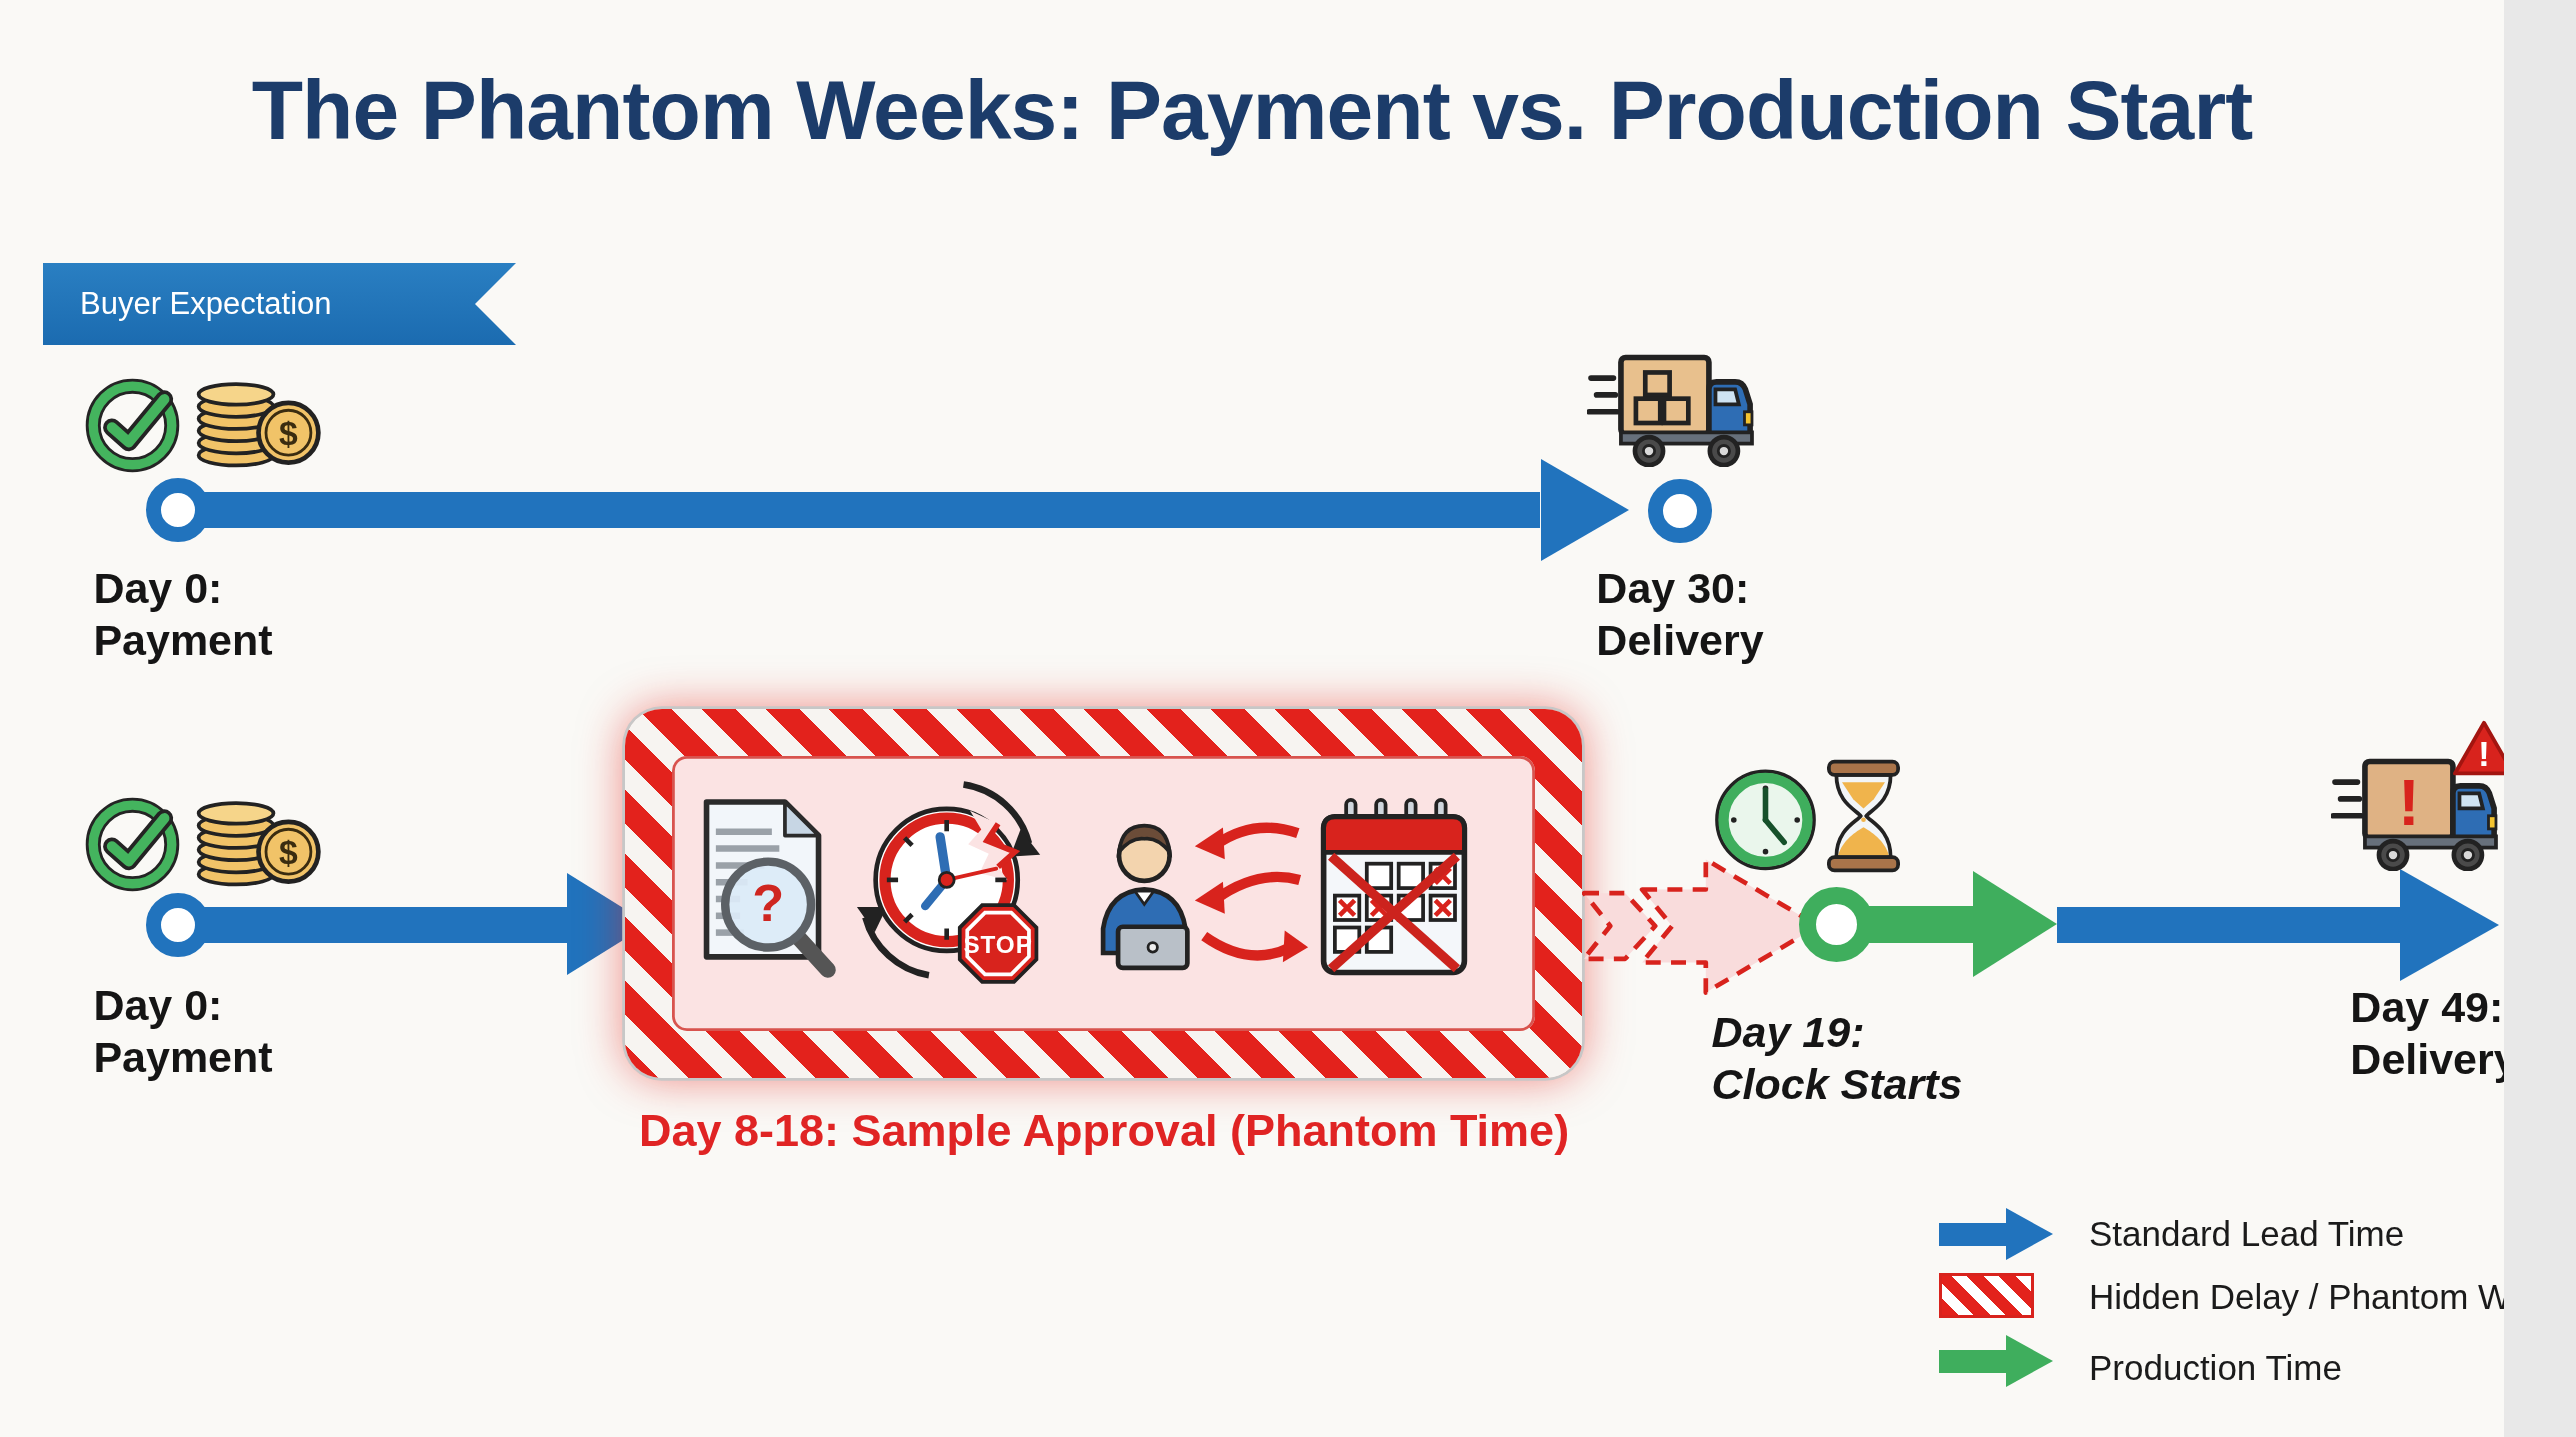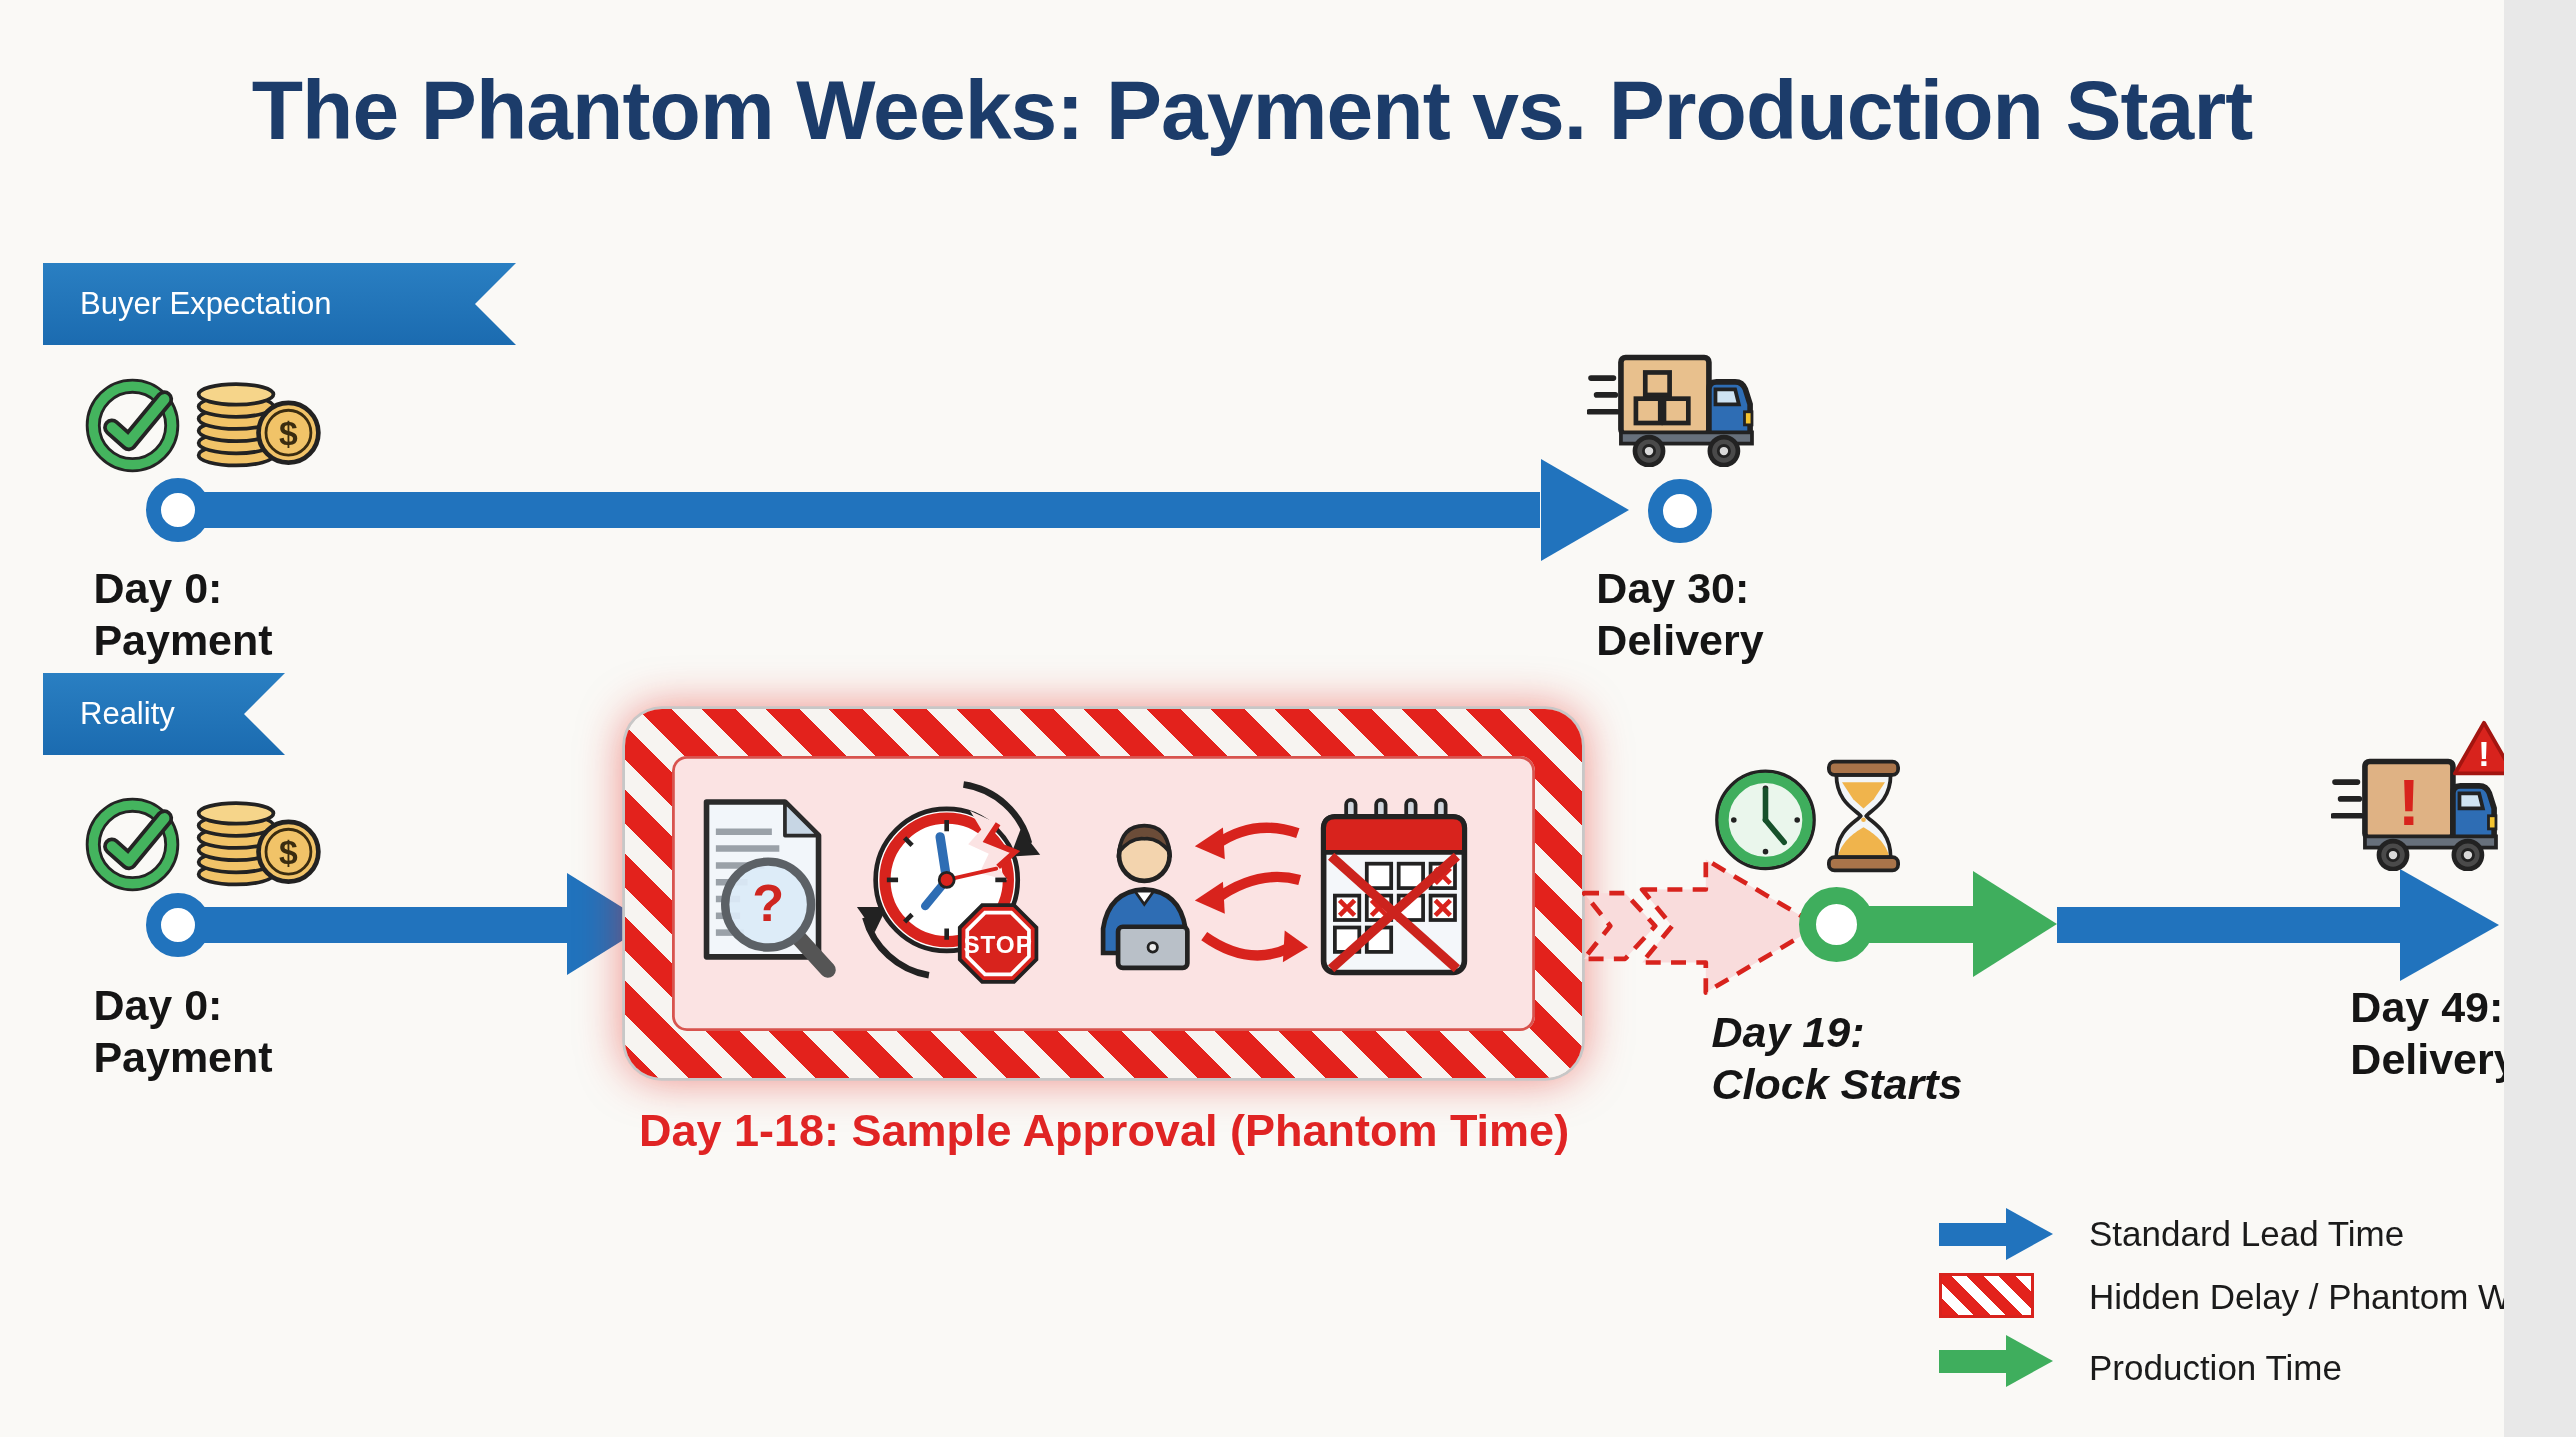--- a/index.html
+++ b/index.html
@@ -87,23 +87,20 @@
 
   <div class="abs lbl" style="left:183px;top:562px;">
     <div>Day 0:</div>
     <div>Payment</div>
   </div>
   <div class="abs lbl" style="left:1680px;top:562px;">
     <div>Day 30:</div>
     <div>Delivery</div>
   </div>
 
-  <div class="abs ribbon" style="left:43px;top:673px;width:242px;height:82px;">
-    <span>Reality</span>
-  </div>
 
   <svg class="abs" style="left:82px;top:792px;" width="101" height="103" viewBox="0 0 108 110">
     <circle cx="54" cy="56" r="42" fill="none" stroke="#242424" stroke-width="16"></circle>
     <circle cx="54" cy="56" r="42" fill="none" stroke="#44b45e" stroke-width="10"></circle>
     <polyline points="32,58 50,74 88,28" fill="none" stroke="#242424" stroke-width="19" stroke-linecap="round" stroke-linejoin="round"></polyline>
     <polyline points="32,58 50,74 88,28" fill="none" stroke="#44b45e" stroke-width="11" stroke-linecap="round" stroke-linejoin="round"></polyline>
   </svg>
   <svg class="abs" style="left:193px;top:788px;" width="131" height="105" viewBox="0 0 140 112">
     <ellipse cx="46" cy="92" rx="40" ry="11" fill="#f1c368" stroke="#222" stroke-width="4"></ellipse>
     <ellipse cx="46" cy="79" rx="40" ry="11" fill="#f1c368" stroke="#222" stroke-width="4"></ellipse>
@@ -260,21 +257,21 @@
   </div>
   <div class="abs lbl" style="left:1837px;top:1006px;font-style:italic;">
     <div>Day 19:</div>
     <div>Clock Starts</div>
   </div>
   <div class="abs lbl" style="left:2434px;top:981px;">
     <div>Day 49:</div>
     <div>Delivery</div>
   </div>
 
-  <div class="abs cap-red" style="left:1104px;top:1105px;">Day 1-18: Sample Approval (Phantom Time)</div>
+  <div class="abs cap-red" style="left:1104px;top:1105px;">Day 8-18: Sample Approval (Phantom Time)</div>
 
   <div class="abs legend-row" style="left:1939px;top:1207px;">
     <div class="legend-icon">
       <div class="abs bar" style="left:0;top:16px;width:67px;height:22.5px;"></div>
       <div class="abs tri" style="left:67px;top:0.9px;border-top:26px solid transparent;border-bottom:26px solid transparent;border-left:47px solid #2173bd;"></div>
     </div>
     <div class="legend-label">Standard Lead Time</div>
   </div>
   <div class="abs legend-row" style="left:1939px;top:1270px;">
     <div class="legend-icon">

